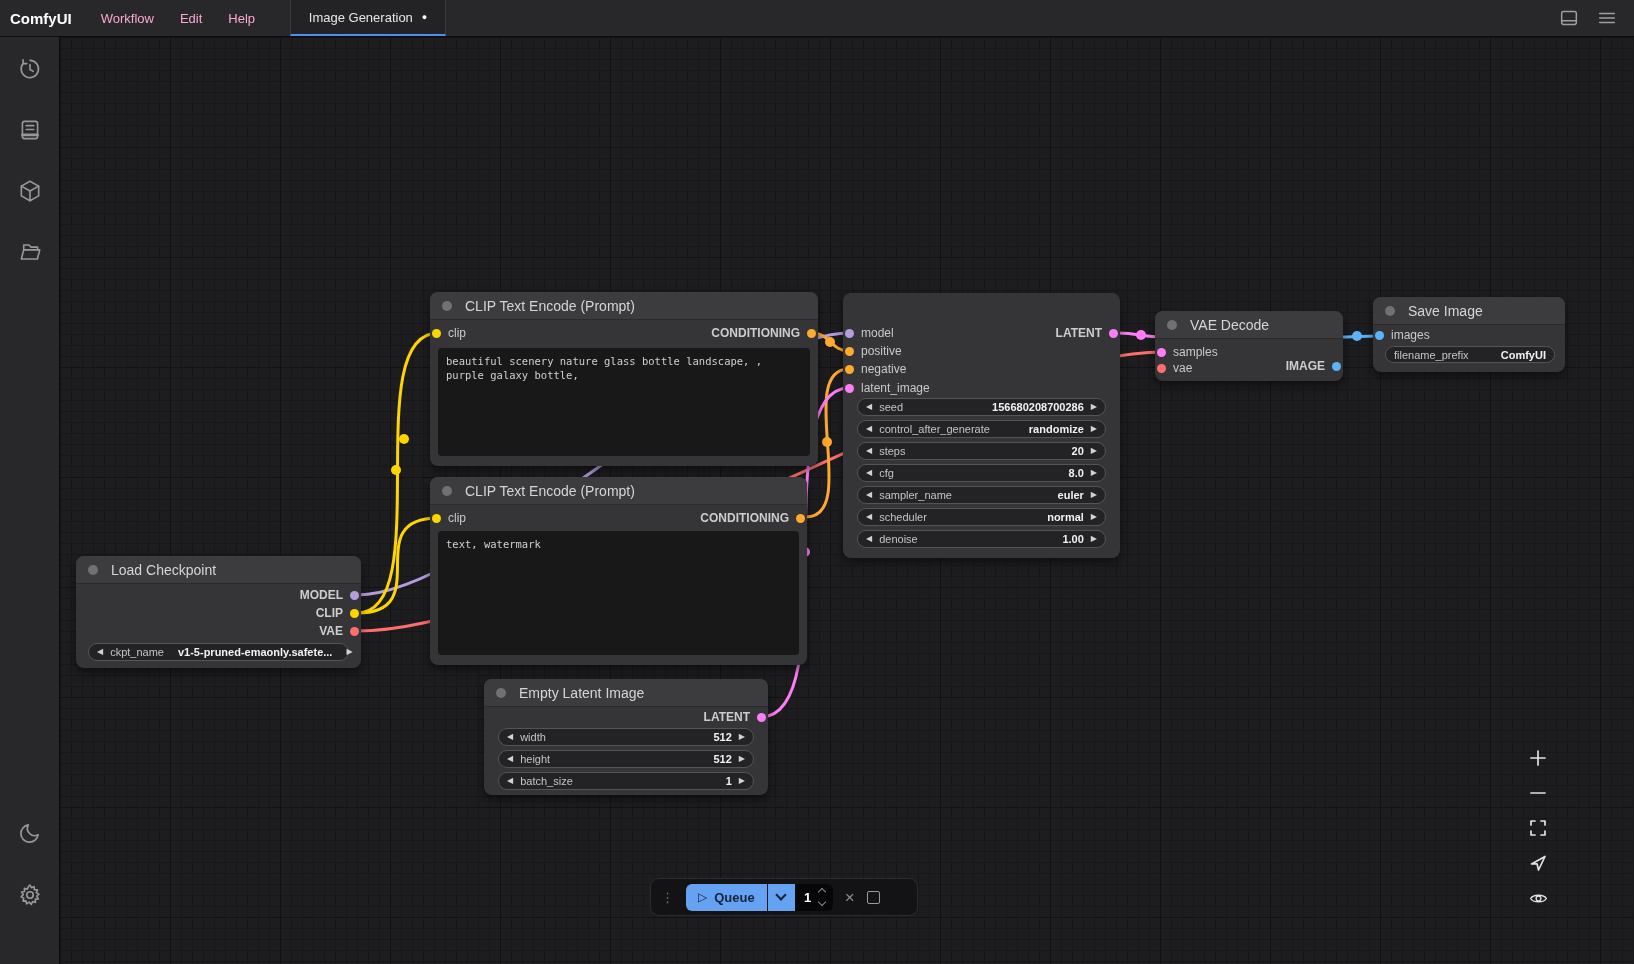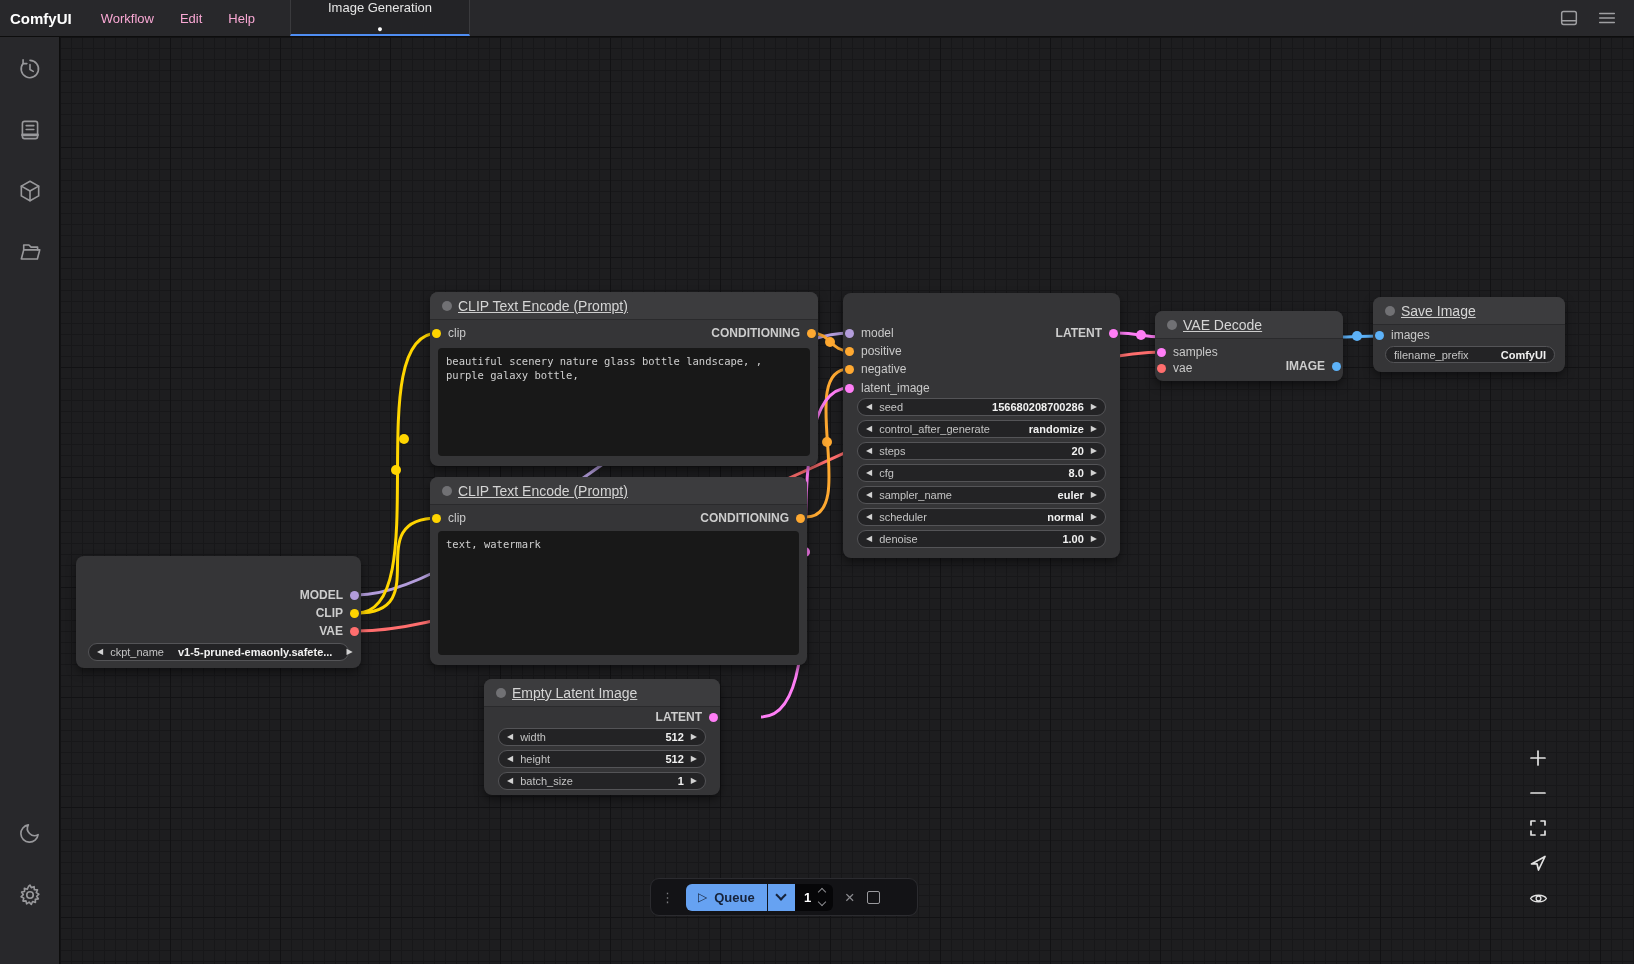--- a/index.html
+++ b/index.html
@@ -14,23 +14,23 @@
       linear-gradient(90deg,#121214 1px, transparent 1px),
       linear-gradient(#171719 1px, transparent 1px),
       linear-gradient(90deg,#171719 1px, transparent 1px);
     background-size:110px 110px, 110px 110px, 11px 11px, 11px 11px; }
 
   
   .menubar { position:absolute; left:0; top:0; right:0; height:37px; background:#28282b;
     border-bottom:1px solid #0d0d0d; display:flex; align-items:stretch; z-index:30; }
   .logo { display:flex; align-items:center; padding:0 16px 0 10px; color:#fff; font-weight:700; font-size:15px; }
   .menu-item { display:flex; align-items:center; padding:16px 13px; color:#f9a8d4; font-size:13px; cursor:default; }
-  .wtab { margin-left:22px; width:180px; display:flex; align-items:center; justify-content:center; gap:9px;
+  .wtab { margin-left:22px; width:156px; display:flex; align-items:center; justify-content:center; gap:9px;
     background:#232326; border-left:1px solid #3a3a3d; border-right:1px solid #3a3a3d;
-    border-bottom:2px solid #4f8df2; color:#e6e6e6; font-size:13px;flex-direction:column; }
+    border-bottom:2px solid #4f8df2; color:#e6e6e6; font-size:13px; }
   .wtab .dot { color:#fff; font-size:9px; }
   .topbar-right { margin-left:auto; display:flex; align-items:center; gap:8px; padding-right:12px; }
   .icon-btn { width:30px; height:30px; display:flex; align-items:center; justify-content:center; color:#9f9fa2; }
   .icon-btn svg { stroke:#9f9fa2; fill:none; stroke-width:1.6; stroke-linecap:round; stroke-linejoin:round; }
 
   
   .sidebar { position:absolute; left:0; top:37px; width:60px; bottom:0; background:#28282b;
     border-right:1px solid #0d0d0d; display:flex; flex-direction:column; align-items:center;
     padding-top:14px; z-index:30; }
   .side-btn { width:36px; height:36px; margin-bottom:25px; display:flex; align-items:center; justify-content:center; }
@@ -39,22 +39,22 @@
   .side-btn.moon { margin-bottom:26px; }
   .side-btn.gear { margin-bottom:51px; }
 
   
   svg.wires { position:absolute; left:0; top:0; z-index:1; pointer-events:none; }
   svg.wires path { fill:none; stroke-width:3; }
 
   
   .node { position:absolute; background:#353537; border-radius:8px; z-index:2;
     box-shadow:0 4px 10px rgba(0,0,0,.5); color:#cccccc; }
-  .node-header { height:28px; display:flex; align-items:center; gap:6px; padding:0 12px;
-    background:#3c3c3e; border-radius:8px 8px 0 0; border-bottom:1px solid #2a2a2c;text-decoration:underline; }
+  .node-header { height:28px; display:flex; align-items:center; gap:13px; padding:0 12px;
+    background:#3c3c3e; border-radius:8px 8px 0 0; border-bottom:1px solid #2a2a2c; }
   .collapse-dot { width:10px; height:10px; border-radius:50%; background:#717174; flex:0 0 auto; }
   .node-title { font-size:14px; color:#d5d5d5; white-space:nowrap; }
   .prow { position:absolute; height:18px; display:flex; align-items:center; gap:7px; }
   .prow.in { left:2px; }
   .prow.out { right:2px; flex-direction:row; }
   .pdot { width:9px; height:9px; border-radius:50%; flex:0 0 auto; }
   .plabel { font-size:12px; color:#c9c9c9; white-space:nowrap; }
   .plabel.outl { font-weight:600; color:#cdcdcd; }
   .widget { position:absolute; height:18px; background:#232325; border:1px solid #545457;
     border-radius:10px; display:flex; align-items:center; padding:0 8px; gap:7px; }
@@ -115,20 +115,24 @@
   <circle cx="404" cy="439" r="5" fill="#ffd500"></circle>
   <circle cx="830" cy="342" r="5" fill="#ffa931"></circle>
   <circle cx="827" cy="442" r="5" fill="#ffa931"></circle>
   <circle cx="805" cy="552" r="5" fill="#ff7ef6"></circle>
   <circle cx="760" cy="492" r="5" fill="#ff6e6e"></circle>
   <circle cx="1141" cy="335" r="5" fill="#ff7ef6"></circle>
   <circle cx="1357" cy="336" r="5" fill="#5db2f8"></circle>
 </svg>
 
 <div class="node" style="left:76px; top:556px; width:285px; height:112px;">
+  <div class="node-header">
+    <span class="collapse-dot"></span>
+    <span class="node-title">Load Checkpoint</span>
+  </div>
   <div class="prow out" style="top:30px;">
     <span class="plabel outl">MODEL</span>
     <span class="pdot" style="background:#b39ddb;"></span>
   </div>
   <div class="prow out" style="top:48px;">
     <span class="plabel outl">CLIP</span>
     <span class="pdot" style="background:#ffd500;"></span>
   </div>
   <div class="prow out" style="top:66px;">
     <span class="plabel outl">VAE</span>
@@ -277,21 +281,21 @@
     <span class="pdot" style="background:#5db2f8;"></span>
     <span class="plabel">images</span>
   </div>
   <div class="widget" style="left:12px; right:10px; top:49px; height:17px;">
     <span class="wlabel">filename_prefix</span>
     <span class="wspace"></span>
     <span class="wvalue">ComfyUI</span>
   </div>
 </div>
 
-<div class="node" style="left:484px; top:679px; width:236px; height:116px;">
+<div class="node" style="left:484px; top:679px; width:284px; height:116px;">
   <div class="node-header">
     <span class="collapse-dot"></span>
     <span class="node-title">Empty Latent Image</span>
   </div>
   <div class="prow out" style="top:29px;">
     <span class="plabel outl">LATENT</span>
     <span class="pdot" style="background:#ff7ef6;"></span>
   </div>
   <div class="widget" style="left:14px; right:14px; top:49px;">
     <span class="warr">◀</span>

